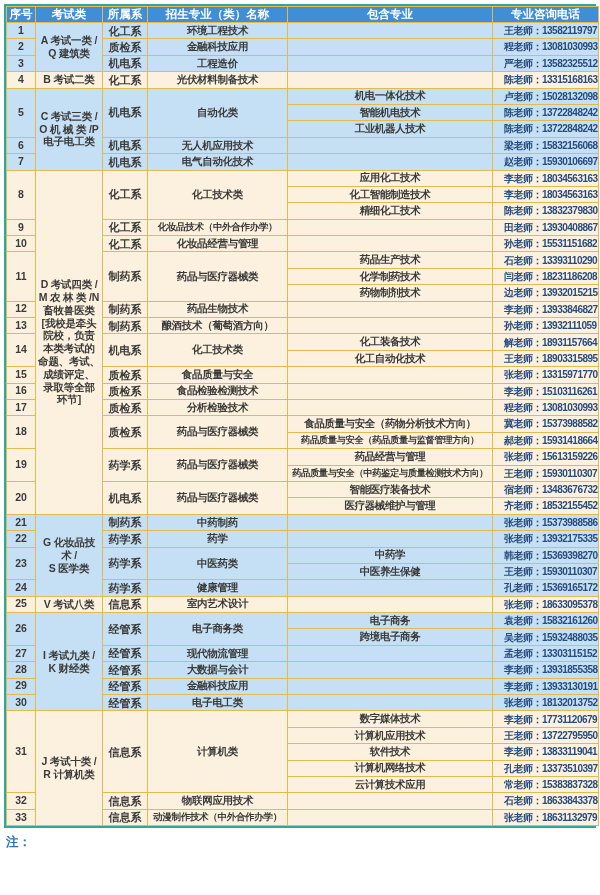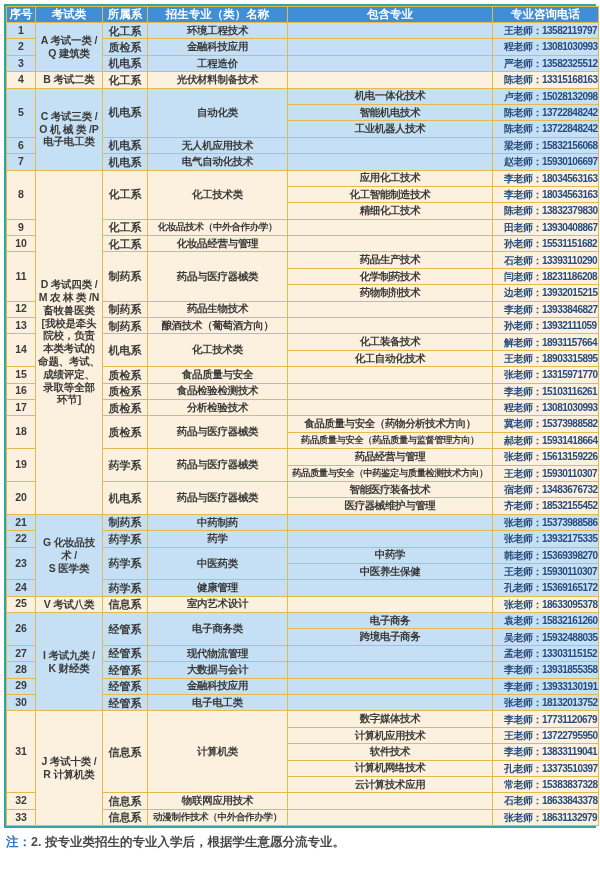--- a/index.html
+++ b/index.html
@@ -404,15 +404,14 @@
           <td class="c-inc"></td>
           <td class="c-phone">张老师：18631132979</td>
         </tr>
       </tbody>
   </table>
 </div>
 
 <div class="notes">
   <span class="prefix">注：</span>
   <div class="items">
-    <div>2. 按专业类招生的专业入学后，根据学生意愿分流专业。</div>
   </div>
 </div>
 
 </body></html>

